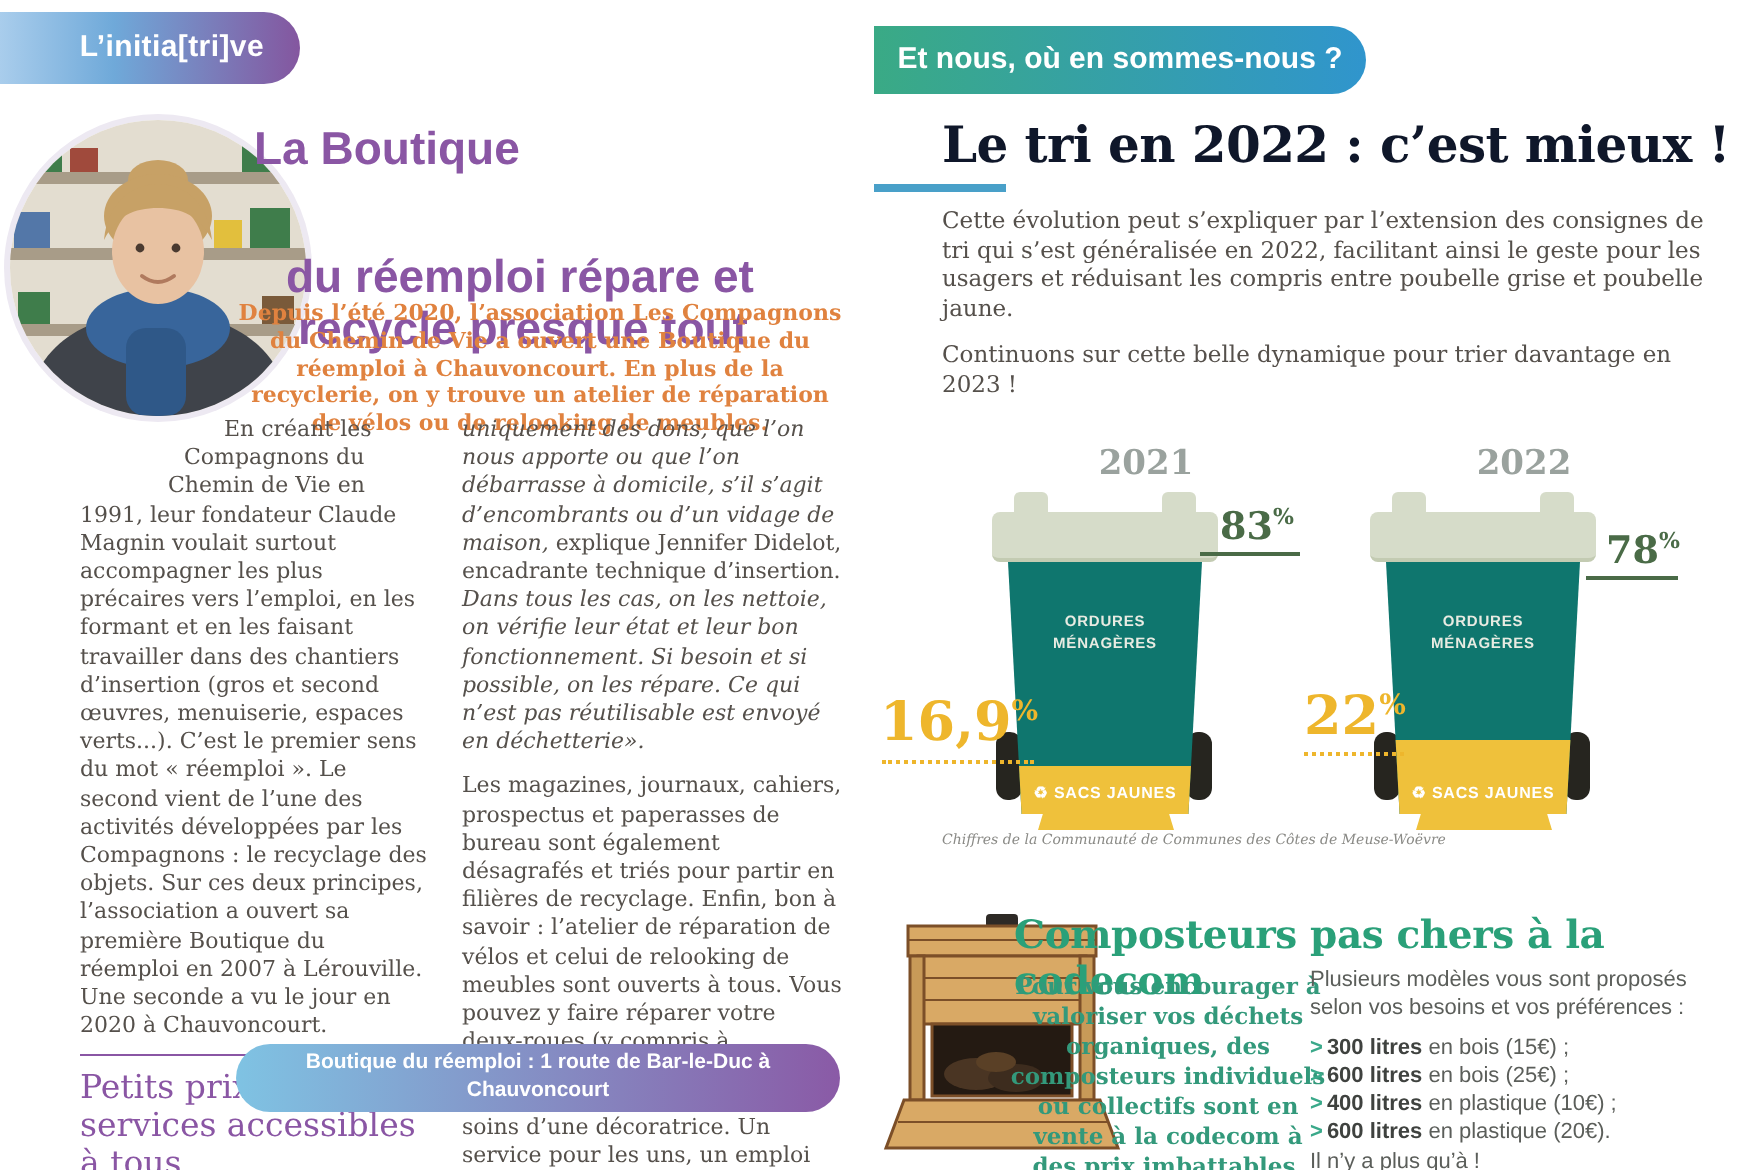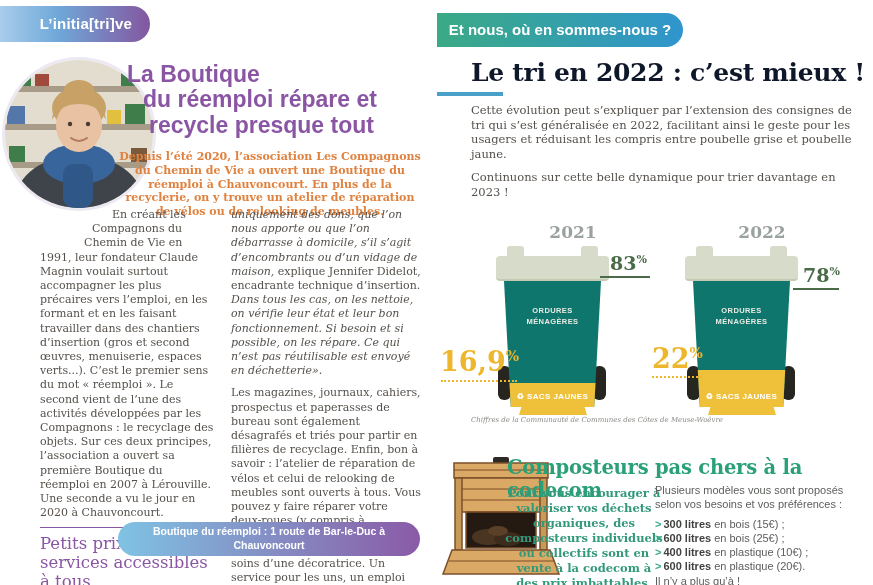--- a/index.html
+++ b/index.html
@@ -12,21 +12,21 @@
   
   .badge-left{
     left:0;top:6px;width:150px;height:36px;border-radius:0 18px 18px 0;
     background:linear-gradient(90deg,#a9cdec 0%,#6fa9d9 38%,#84569f 100%);
     color:#fff;font-weight:bold;font-size:15px;line-height:36px;
     text-align:right;padding-right:18px;box-sizing:border-box;letter-spacing:.2px;
   }
   .photo-wrap{left:5px;top:60px;width:148px;height:148px;border-radius:50%;overflow:hidden;box-shadow:0 0 0 3px #ede9f2;}
   .l-title{left:113px;top:62px;width:312px;color:#8a56a4;font-weight:bold;font-size:23px;line-height:1.1;}
   .l-title .t1{margin-left:14px;}
-  .l-title .t2{margin-left:30px;}
+  .l-title .t2{margin-left:30px;margin-top:39px;}
   .l-title .t3{margin-left:36px;}
   .l-intro{
     left:118px;top:150px;width:304px;text-align:center;color:#e0823f;font-weight:bold;
     font-family:"DejaVu Serif",serif;font-size:11px;line-height:1.25;
   }
   .col{font-family:"DejaVu Serif",serif;font-size:11px;line-height:14.2px;color:#55504b;}
   .col1{left:40px;top:208px;width:174px;}
   .col2{left:231px;top:208px;width:190px;}
   .wrapf{float:left;clear:left;height:14px;}
   .w1{width:72px;}.w2{width:52px;}.w3{width:44px;}

